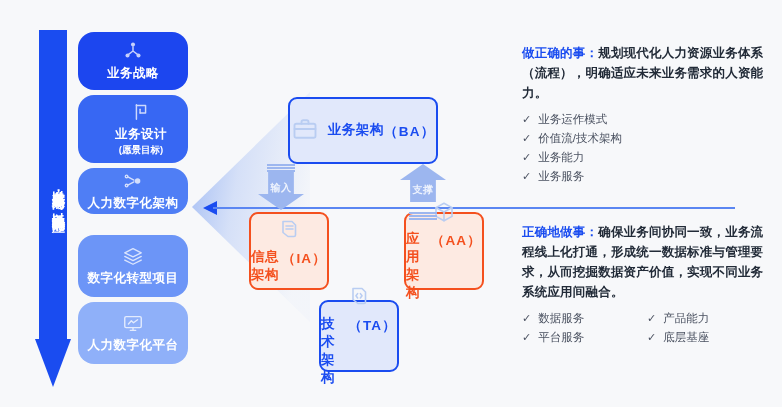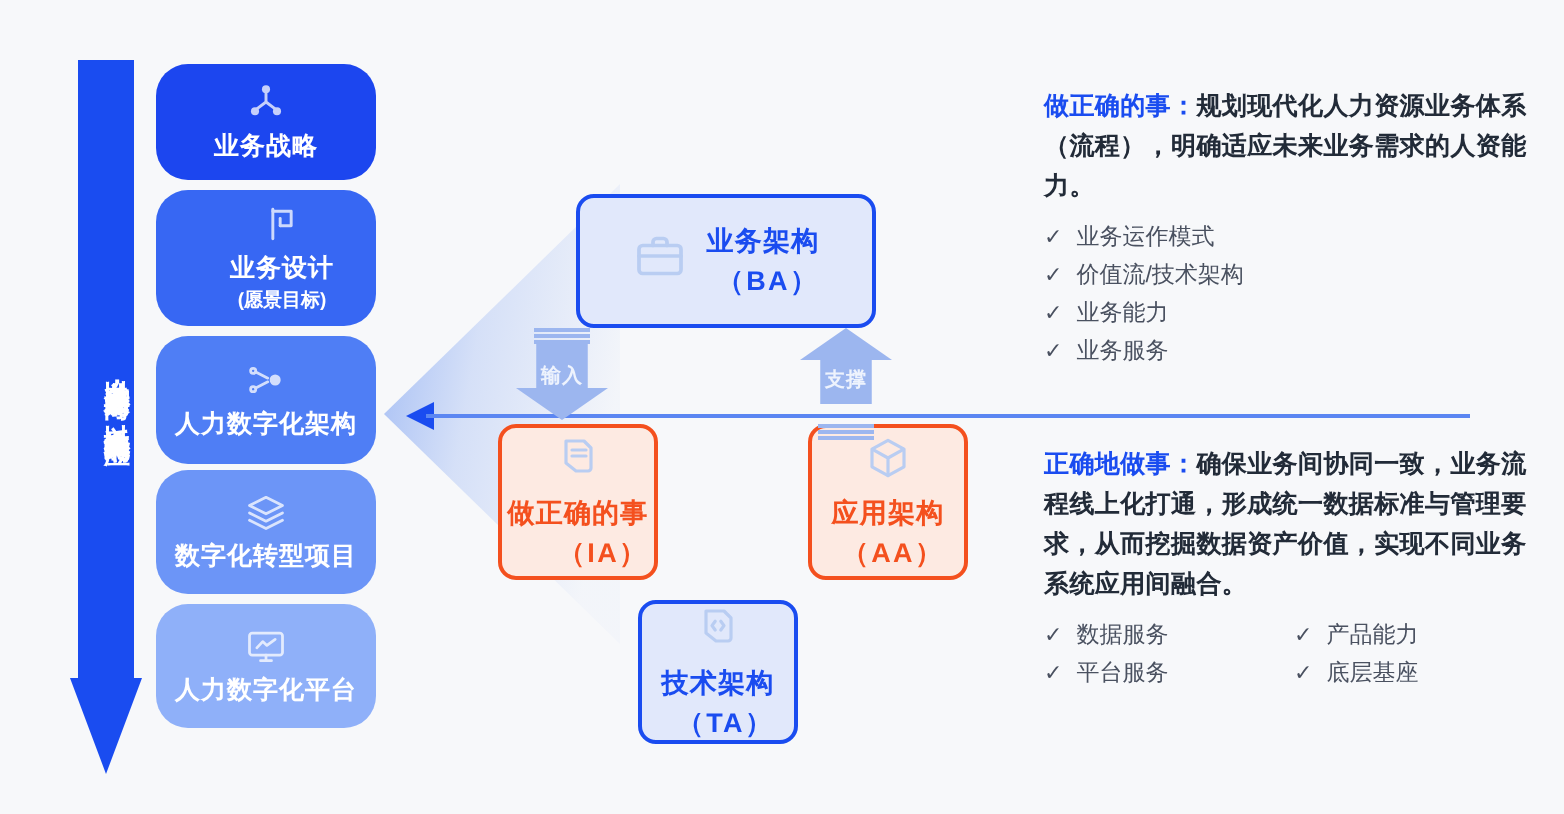--- a/index.html
+++ b/index.html
@@ -42,21 +42,21 @@
     display:flex; flex-direction:column;
     align-items:center; justify-content:center;
     color:#ffffff;
   }
   .card .c-icon { margin-bottom:3px; opacity:.75; line-height:0; }
   .card .c-title { font-size:12.5px; font-weight:bold; letter-spacing:.5px; }
   .card .c-sub { font-size:9.5px; font-weight:bold; margin-top:1px; }
 
   .card.c1 { top:32px;  height:58px; background:#1c46ef; }
   .card.c2 { top:95px;  height:68px; background:#3767f3;padding-left:16px; }
-  .card.c3 { top:168px; height:64px; background:#4f7ef5; }
+  .card.c3 { top:168px; height:46px; background:#4f7ef5; }
   .card.c4 { top:235px; height:62px; background:#6c95f7; }
   .card.c5 { top:302px; height:62px; background:#8fb0f9; }
 
   
   .chevron {
     position:absolute; left:192px; top:92px; width:118px; height:230px;
     background:linear-gradient(100deg, rgba(37,99,235,0.42) 0%, rgba(37,99,235,0.16) 38%, rgba(37,99,235,0.02) 85%);
     clip-path:polygon(0 50%, 100% 0, 100% 100%);
   }
 
@@ -70,21 +70,21 @@
     background:#1a4cf0;
     clip-path:polygon(0 50%, 100% 0, 100% 100%);
   }
 
   
   .abox {
     position:absolute; border-radius:9px;
     display:flex; align-items:center; justify-content:center;
   }
   .abox .a-inner { display:flex; align-items:center; gap:9px; }
-  .abox .a-col { display:flex; flex-direction:column; align-items:flex-end; }
+  .abox .a-col { display:flex; flex-direction:row; align-items:flex-start; }
   .abox .a-t1 { font-size:13.5px; font-weight:bold; letter-spacing:.6px; }
   .abox .a-t2 { font-size:13.5px; font-weight:bold; letter-spacing:1.2px; margin-top:2px;}
 
   .abox.blue { background:#e1e8fb; border:2px solid #1a4cf0; }
   .abox.blue .a-t1, .abox.blue .a-t2 { color:#1a4cf0; }
   .abox.orange { background:#fdeae2; border:2px solid #f4501e; }
   .abox.orange .a-t1, .abox.orange .a-t2 { color:#f4501e; }
 
   .abox.ba { left:288px; top:97px;  width:150px; height:67px; }
   .abox.ia { left:249px; top:212px; width:80px;  height:78px; }
@@ -228,21 +228,21 @@
 
   <div class="abox orange ia">
     <div class="a-inner">
       <span>
         <svg width="24" height="24" viewBox="0 0 24 24" fill="none" stroke="#b9cdf2" stroke-width="1.6" stroke-linecap="round" stroke-linejoin="round">
           <path d="M6 3.5h9l3.5 3.5v10a1.5 1.5 0 0 1-1.5 1.5h-6L6 14.5V3.5z"></path>
           <path d="M9 8h7M9 11h7"></path>
         </svg>
       </span>
       <span class="a-col">
-        <span class="a-t1">做正确的事</span>
+        <span class="a-t1">信息架构</span>
         <span class="a-t2">（IA）</span>
       </span>
     </div>
   </div>
 
   <div class="abox orange aa">
     <div class="a-inner">
       <span>
         <svg width="24" height="24" viewBox="0 0 24 24" fill="none" stroke="#b9cdf2" stroke-width="1.6" stroke-linecap="round" stroke-linejoin="round">
           <path d="M12 3.2 20 7.6v8.8L12 20.8 4 16.4V7.6l8-4.4z"></path>

